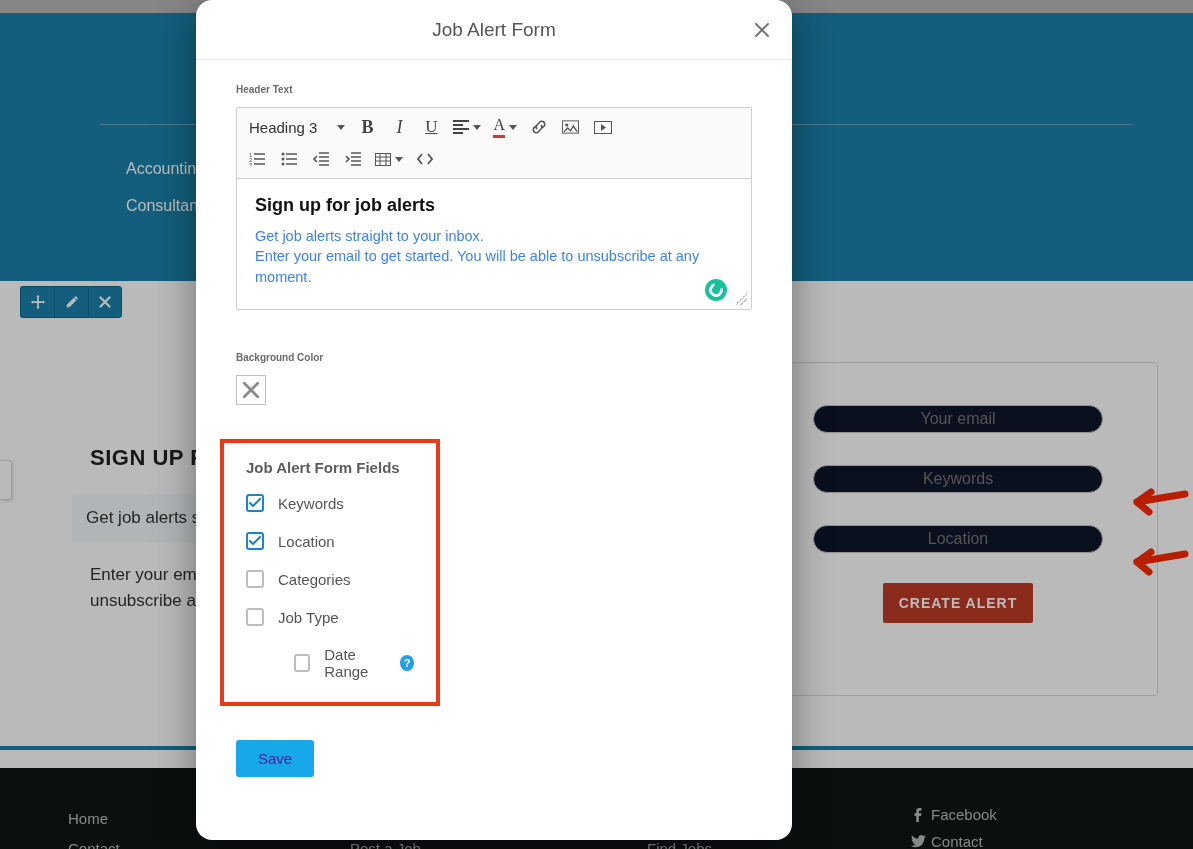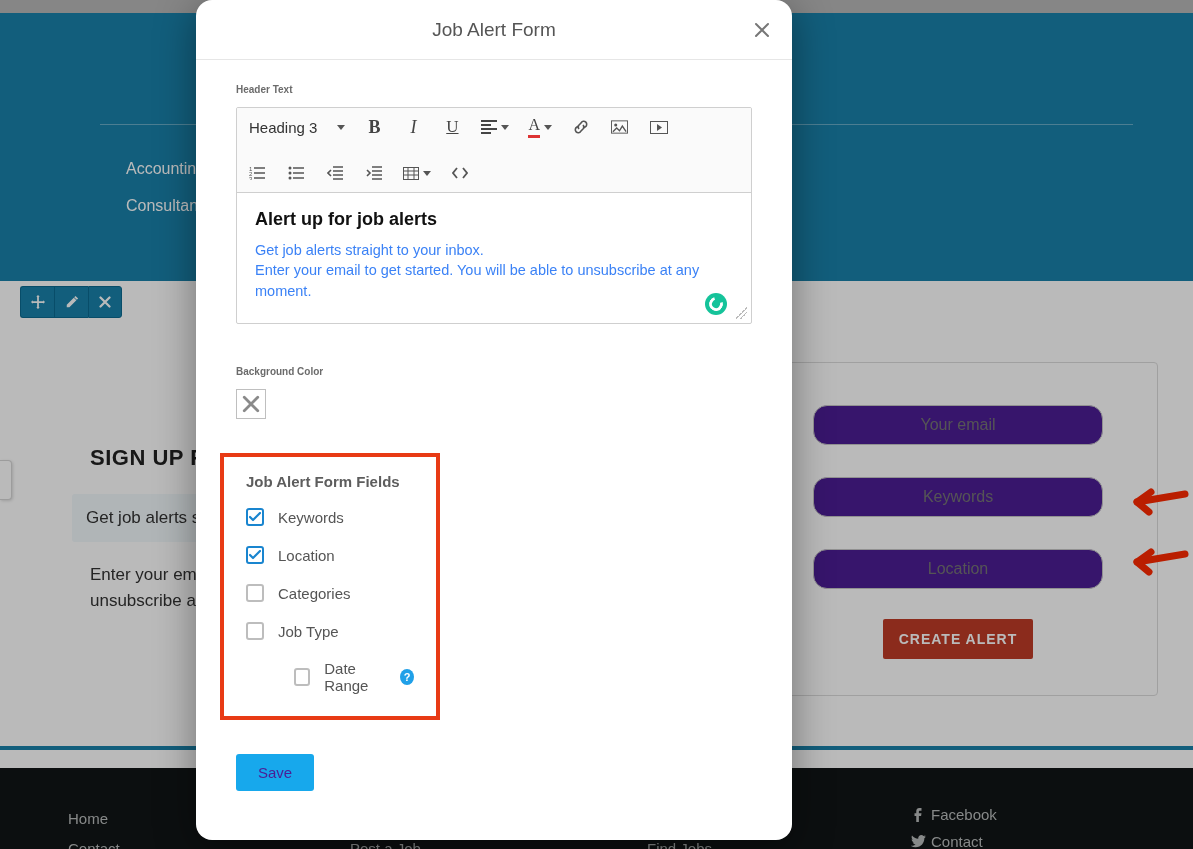--- a/index.html
+++ b/index.html
@@ -48,23 +48,23 @@
   .signup-body {
     position:absolute; top:562px; left:90px; width:130px; color:#333; font-size:17px; line-height:1.55;
   }
 
   
   .form-card {
     position:absolute; top:362px; right:35px; width:400px; height:334px;
     border:1px solid #dcdcdc; border-radius:4px; background:#fff;
   }
   .form-card input[type=text] {
-    display:block; width:290px; height:40px; margin:0 auto;
+    display:block; width:290px; height:28px; margin:0 auto;
     border:1px solid #c7c7c7; border-radius:14px; text-align:center;
-    font-size:16px; color:#888; background:#4c1d95;
+    font-size:16px; color:#888; background:#0f172a;
   }
   .in-email { margin-top:42px !important; }
   .in-kw    { margin-top:32px !important; }
   .in-loc   { margin-top:32px !important; }
   .create-btn {
     display:block; margin:30px auto 0; width:150px; height:40px;
     background:#bf3b27; color:#fff; border:none; border-radius:2px;
     font-weight:700; letter-spacing:1px; font-size:14px;
   }
 
@@ -101,21 +101,21 @@
   .modal-close {
     position:absolute; right:18px; top:18px; width:24px; height:24px;
     display:flex; align-items:center; justify-content:center; color:#777; font-size:22px; cursor:pointer;
   }
   .modal-body { padding: 24px 40px 0; color:#5a5a5a; }
   .label { font-size:10px; font-weight:700; color:#6b6b6b; margin-bottom:12px; }
 
   
   .rte { border:1px solid #cfcfcf; border-radius:2px; overflow:hidden; }
   .rte-toolbar {
-    display:flex; flex-wrap:wrap; align-items:center; gap:7px;
+    display:flex; flex-wrap:wrap; align-items:center; gap:0;
     background:#fafafa; border-bottom:1px solid #cfcfcf;
     padding:3px 4px;
   }
   .rte-tool {
     height:32px; min-width:32px; display:flex; align-items:center; justify-content:center;
     padding:0 6px; color:#444; cursor:pointer;
   }
   .rte-heading {
     min-width:100px; justify-content:flex-start; font-size:15px; color:#333; padding-left:8px;
   }
@@ -362,21 +362,21 @@
             </svg>
           <span class="caret"></span>
         </div>
         <div class="rte-tool">
           <svg width="16" height="12" viewBox="0 0 16 12">
               <path d="M5 1L1 6l4 5M11 1l4 5-4 5" stroke="#555" stroke-width="1.8" fill="none"></path>
             </svg>
         </div>
       </div>
       <div class="rte-content">
-        <h3>Alert up for job alerts</h3>
+        <h3>Sign up for job alerts</h3>
         <p>Get job alerts straight to your inbox.</p>
         <p>Enter your email to get started. You will be able to unsubscribe at any moment.</p>
         <div class="rte-grammarly"></div>
         <div class="rte-corner"></div>
       </div>
     </div>
 
     <div class="bg-color-section">
       <div class="label">Background Color</div>
       <div class="swatch-none">

